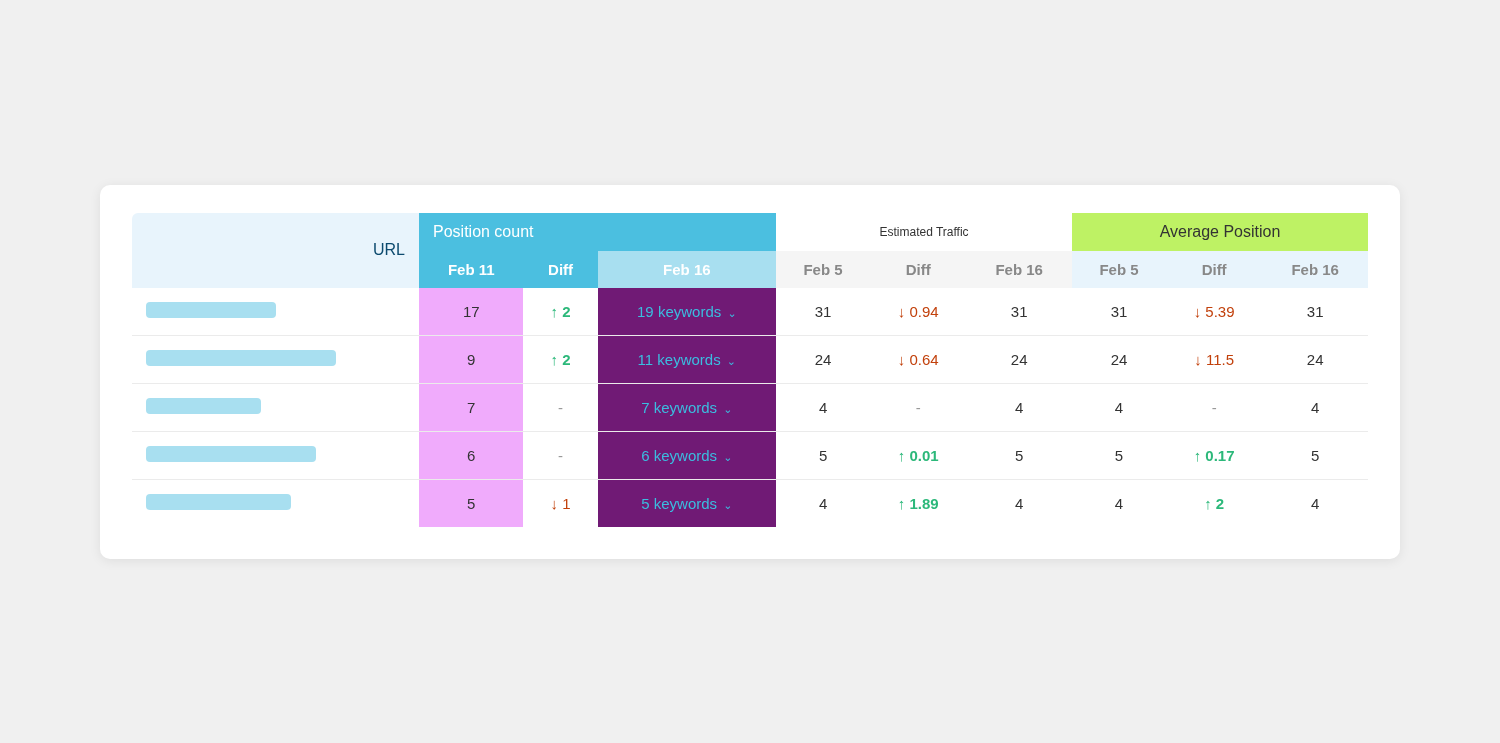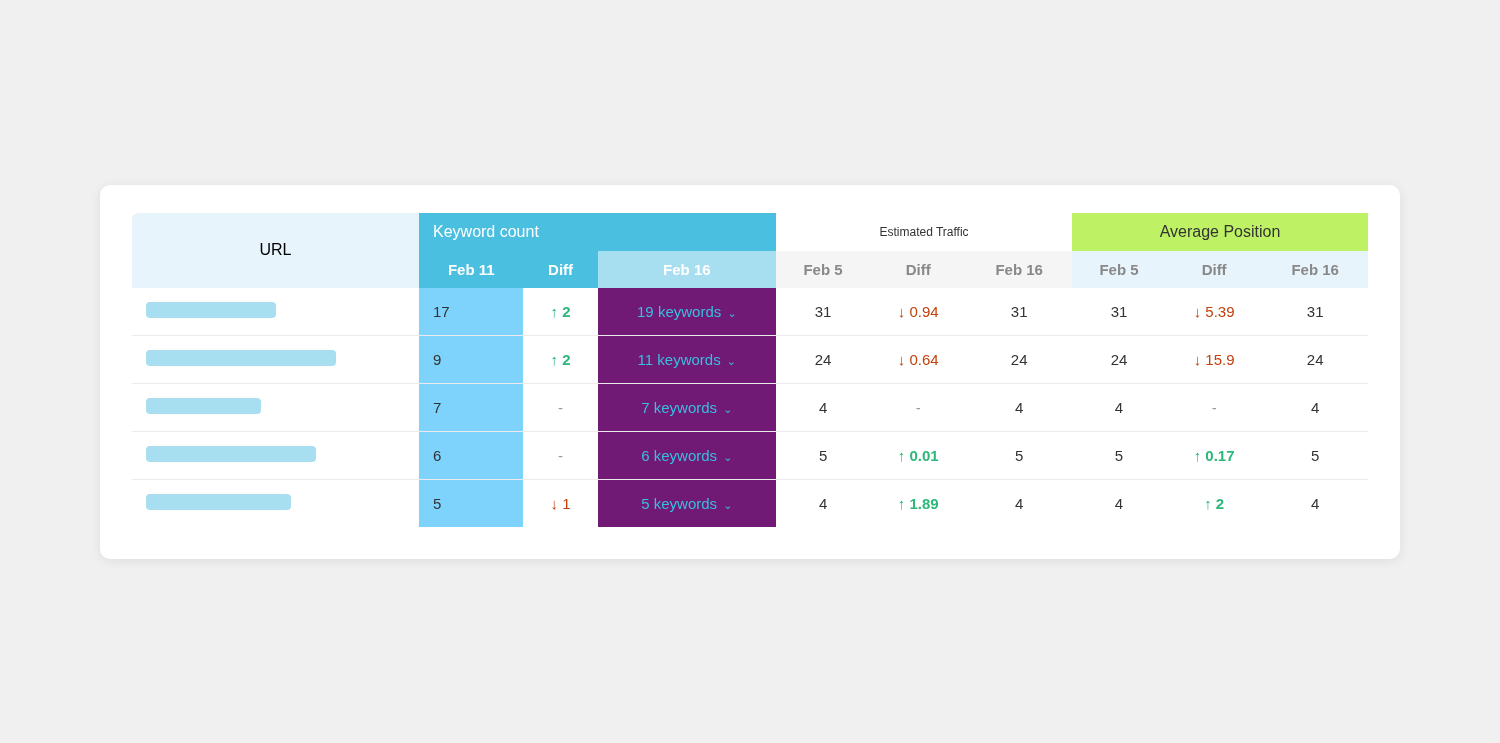--- a/index.html
+++ b/index.html
@@ -48,22 +48,22 @@
       vertical-align: middle;
     }
     .header-row-2 th {
       padding: 10px 14px;
       font-weight: 600;
       vertical-align: middle;
     }
 
     .th-url {
       background: #e8f4fc;
-      color: #000000;
-      text-align: center;
+      color: #0c4a6e;
+      text-align: right;
       font-size: 16px;
       font-weight: 600;
       width: 287px;
       border-radius: 6px 0 0 0;
     }
 
     .th-keyword-group {
       background: #4bbfe0;
       color: #fff;
       text-align: left;
@@ -115,21 +115,22 @@
     }
     tbody td {
       padding: 14px 14px;
       vertical-align: middle;
     }
 
     .td-url {
       background: #fff;
     }
     .td-kw {
-      background: #7dd3fc;
+      background: #f0abfc;
+      text-align: center;
       color: #333;
     }
     .td-kw-diff {
       background: #fff;
       text-align: center;
     }
     .td-kw-highlight {
       background: #701a75;
       text-align: center;
     }
@@ -181,21 +182,21 @@
 <div class="card">
 
   <table>
     <thead>
 
       <tr class="header-row-1">
         <th class="th-url" rowspan="2">
           <span>URL</span>
         </th>
         <th class="th-keyword-group" colspan="3">
-          <span>Keyword count</span>
+          <span>Position count</span>
         </th>
         <th class="th-traffic-group" colspan="3">
           <span>Estimated Traffic</span>
         </th>
         <th class="th-position-group" colspan="3">
           <span>Average Position</span>
         </th>
       </tr>
 
       <tr class="header-row-2">
@@ -243,21 +244,21 @@
         </tr>
         <tr>
           <td class="td-url"><span class="url-bar" style="width: 190px;"></span></td>
           <td class="td-kw">9</td>
           <td class="td-kw-diff"><span class="diff-up">↑ 2</span></td>
           <td class="td-kw-highlight"><a class="kw-link" href="#">11 keywords <span class="chevron">⌄</span></a></td>
           <td class="td-traffic">24</td>
           <td class="td-traffic"><span class="diff-down">↓ 0.64</span></td>
           <td class="td-traffic">24</td>
           <td class="td-position">24</td>
-          <td class="td-position"><span class="diff-down">↓ 15.9</span></td>
+          <td class="td-position"><span class="diff-down">↓ 11.5</span></td>
           <td class="td-position">24</td>
         </tr>
         <tr>
           <td class="td-url"><span class="url-bar" style="width: 115px;"></span></td>
           <td class="td-kw">7</td>
           <td class="td-kw-diff"><span class="diff-neutral">-</span></td>
           <td class="td-kw-highlight"><a class="kw-link" href="#">7 keywords <span class="chevron">⌄</span></a></td>
           <td class="td-traffic">4</td>
           <td class="td-traffic"><span class="diff-neutral">-</span></td>
           <td class="td-traffic">4</td>

